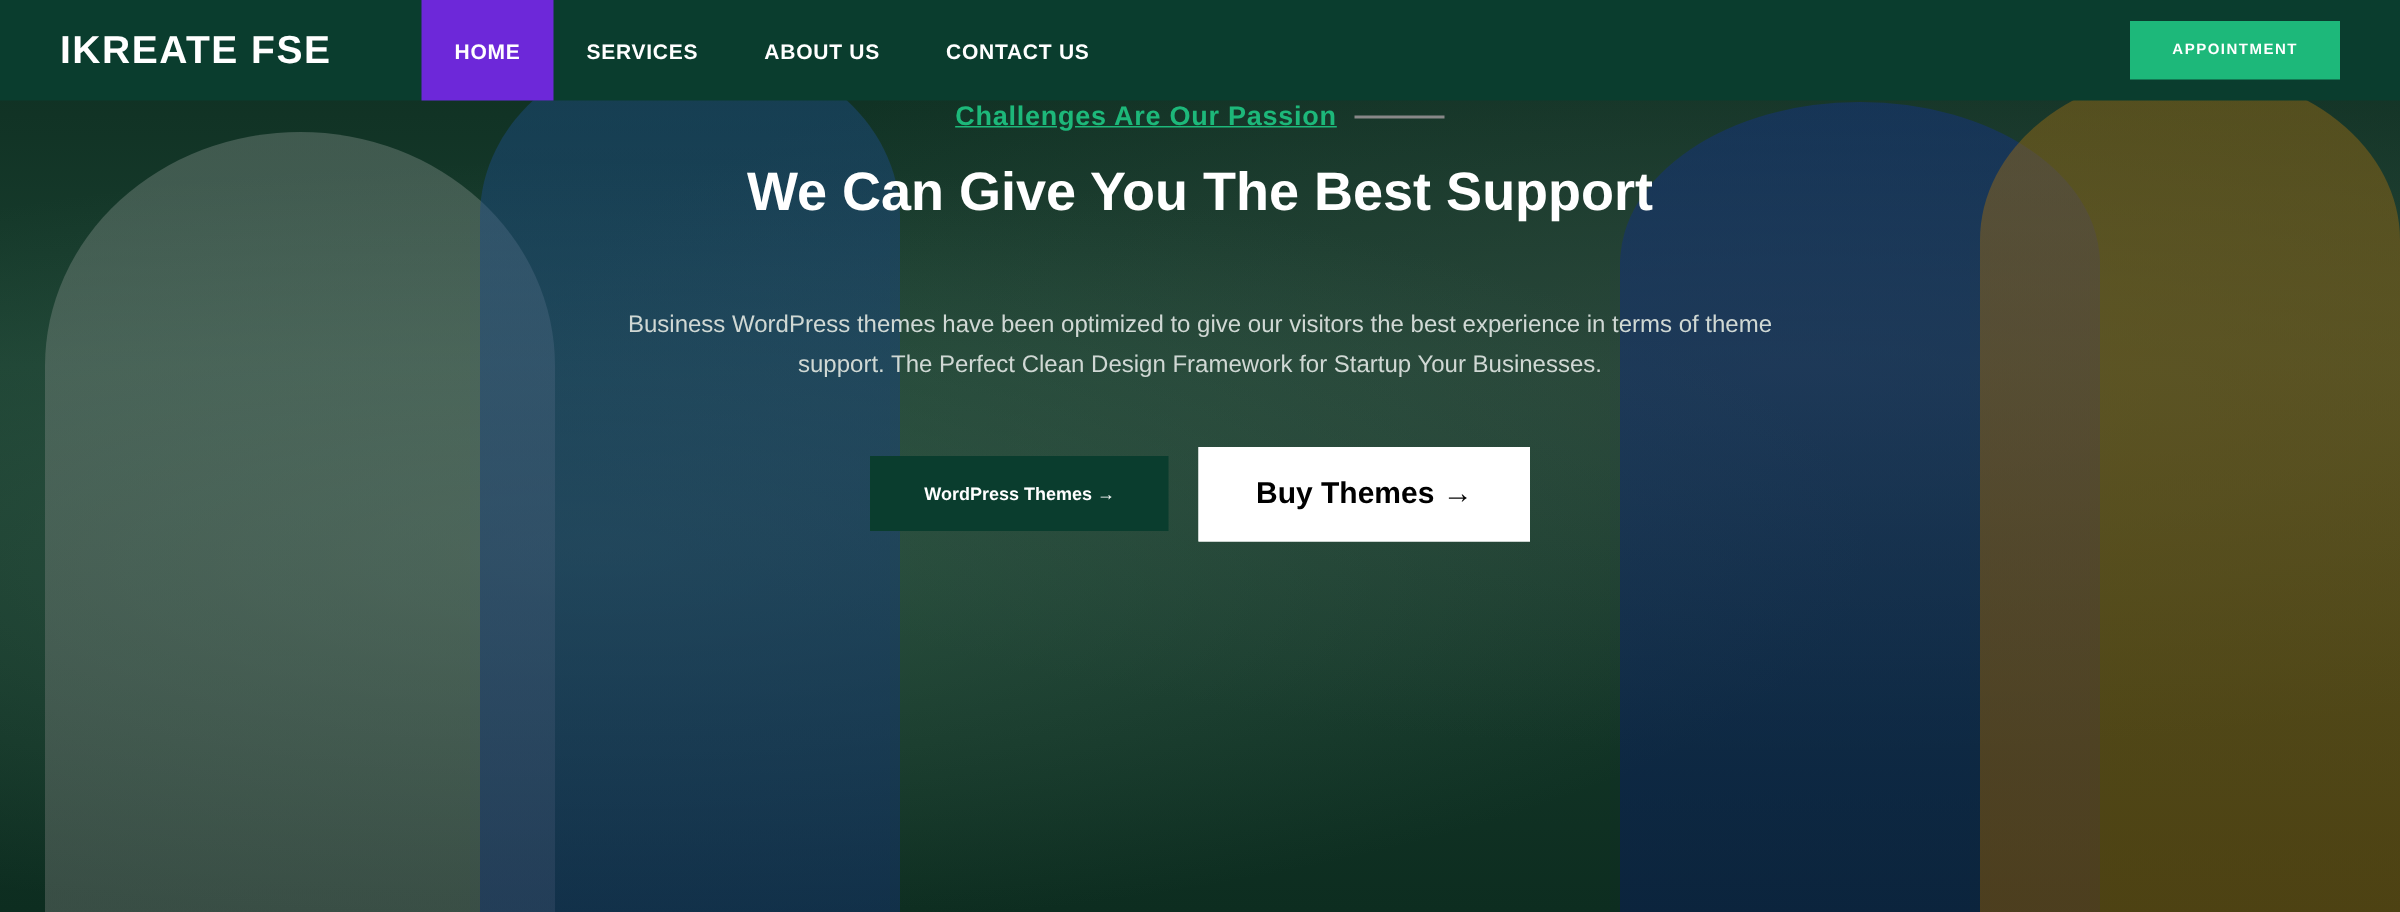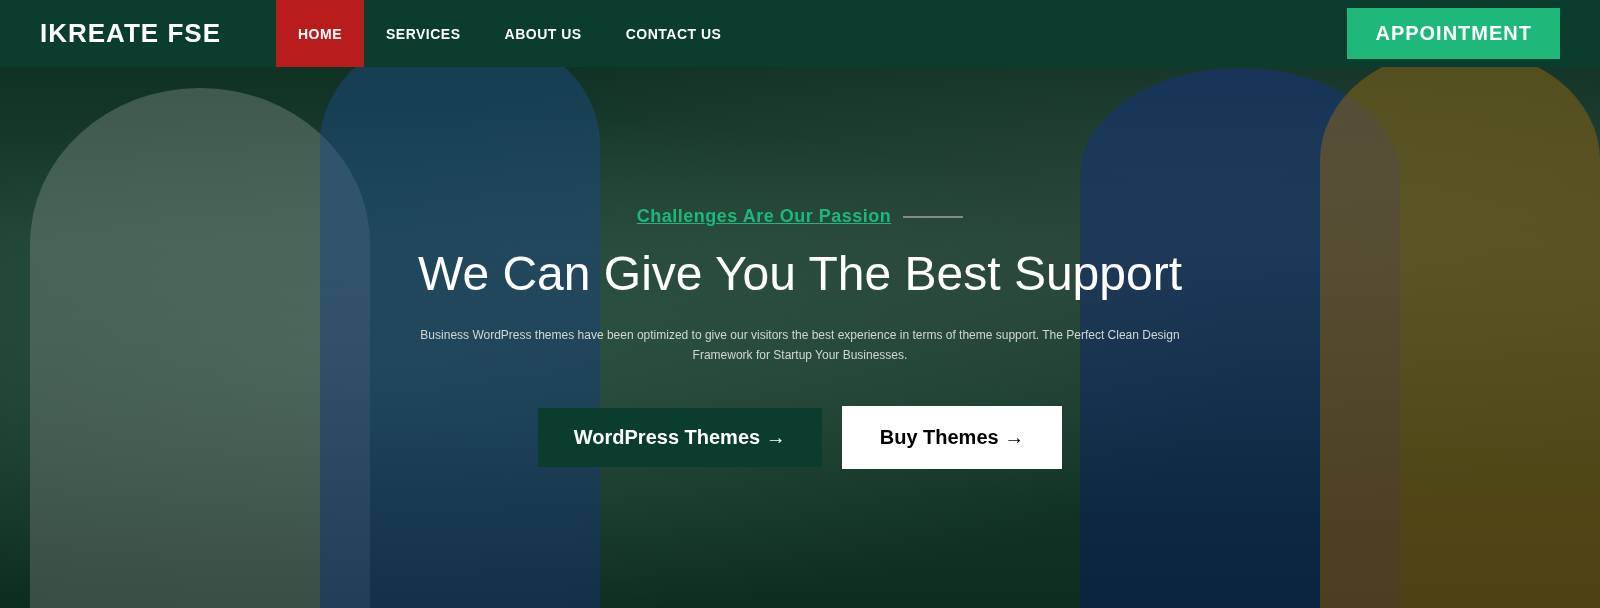--- a/index.html
+++ b/index.html
@@ -15,54 +15,53 @@
       align-items: center;
       z-index: 10;
       padding: 0 40px;
     }
     .logo {
       font-size: 26px;
       font-weight: 900;
       color: #ffffff;
       letter-spacing: 1px;
       white-space: nowrap;
-      margin-right: 28px;
+      margin-right: 60px;
     }
     .nav {
       display: flex;
       align-items: center;
       flex: 1;
     }
     .nav-item {
       color: #ffffff;
       font-size: 14px;
       font-weight: 700;
       letter-spacing: 0.5px;
       text-transform: uppercase;
       padding: 0 22px;
       height: 67px;
       display: flex;
       align-items: center;
       cursor: pointer;
       white-space: nowrap;
     }
     .nav-item.active {
-      background-color: #b91c1c;
-      color: #ffffff;
-      margin-left: 27px;
+      background-color: #6d28d9;
+      color: #ffffff;
     }
     .nav-item.has-arrow::after {
       content: ' ›';
       font-size: 16px;
     }
     .nav-spacer { flex: 1; }
     .appointment-btn {
       background-color: #1db87a;
       color: #ffffff;
-      font-size: 20px;
+      font-size: 10px;
       font-weight: 800;
       letter-spacing: 1px;
       text-transform: uppercase;
       padding: 14px 28px;
       border: none;
       cursor: pointer;
       white-space: nowrap;
     }
 
     
@@ -113,21 +112,21 @@
       background: linear-gradient(180deg, rgba(160,110,20,0.45) 0%, rgba(120,80,10,0.6) 100%);
       border-radius: 50% 50% 0 0 / 20% 20% 0 0;
     }
 
     .hero-content {
       position: absolute;
       top: 0; left: 0; right: 0; bottom: 0;
       display: flex;
       flex-direction: column;
       align-items: center;
-      justify-content: center;
+      justify-content: flex-start;
       padding-top: 67px;
       text-align: center;
       z-index: 5;
     }
 
     .hero-tagline {
       color: #1db87a;
       font-size: 18px;
       font-weight: 700;
       text-decoration: underline;
@@ -140,45 +139,46 @@
     .hero-tagline::after {
       content: '';
       display: inline-block;
       width: 60px;
       height: 2px;
       background-color: #888;
     }
 
     .hero-title {
       color: #ffffff;
-      font-size: 48px;
-      font-weight: 400;
+      font-size: 36px;
+      font-weight: 700;
       line-height: 1.2;
       margin-bottom: 22px;
       max-width: 820px;
     }
 
     .hero-desc {
       color: #d0d8d4;
-      font-size: 12px;
+      font-size: 16px;
       line-height: 1.7;
       max-width: 780px;
       margin-bottom: 40px;
+      margin-top: 32px;
     }
 
     .hero-buttons {
       display: flex;
       gap: 20px;
       align-items: center;
     }
 
     .btn-primary {
       background-color: #0a3d2e;
       color: #ffffff;
-      font-size: 20px;
+      font-size: 12px;
       font-weight: 800;
       padding: 18px 36px;
       border: none;
       cursor: pointer;
       white-space: nowrap;
     }
 
     .btn-secondary {
       background-color: #ffffff;
       color: #000000;

